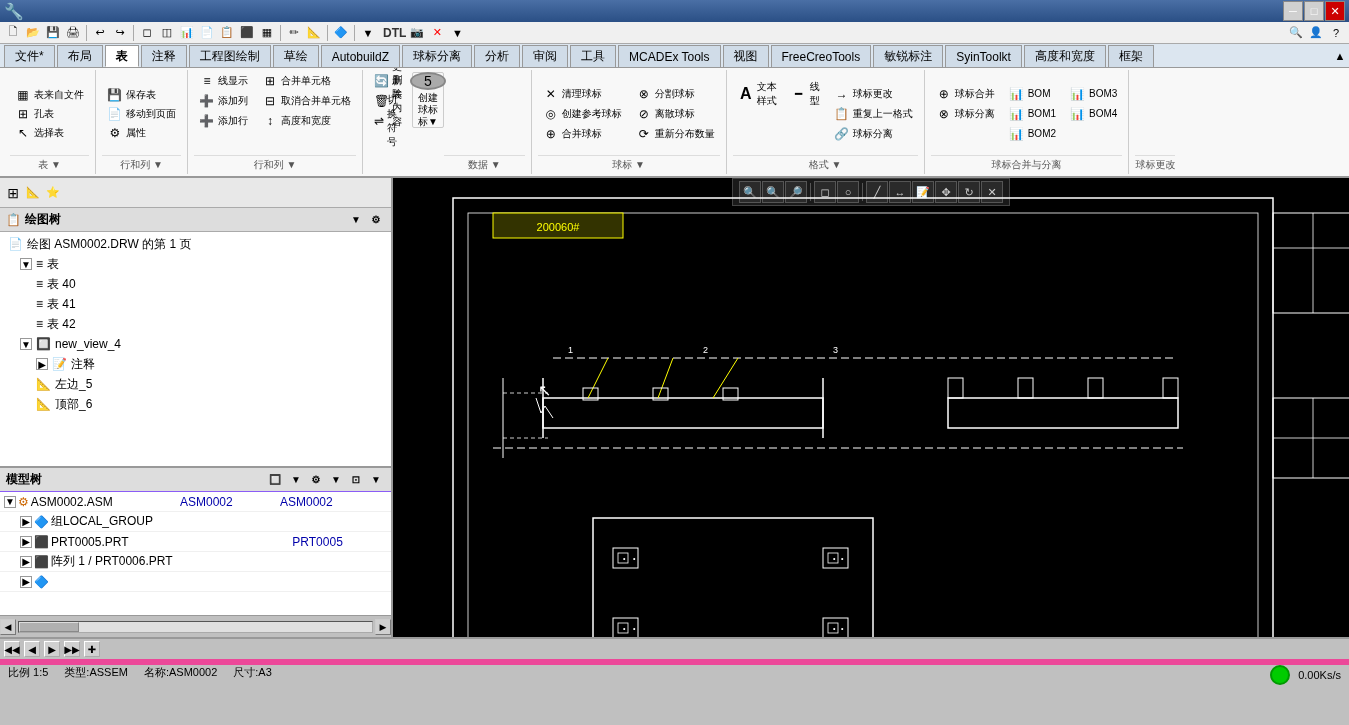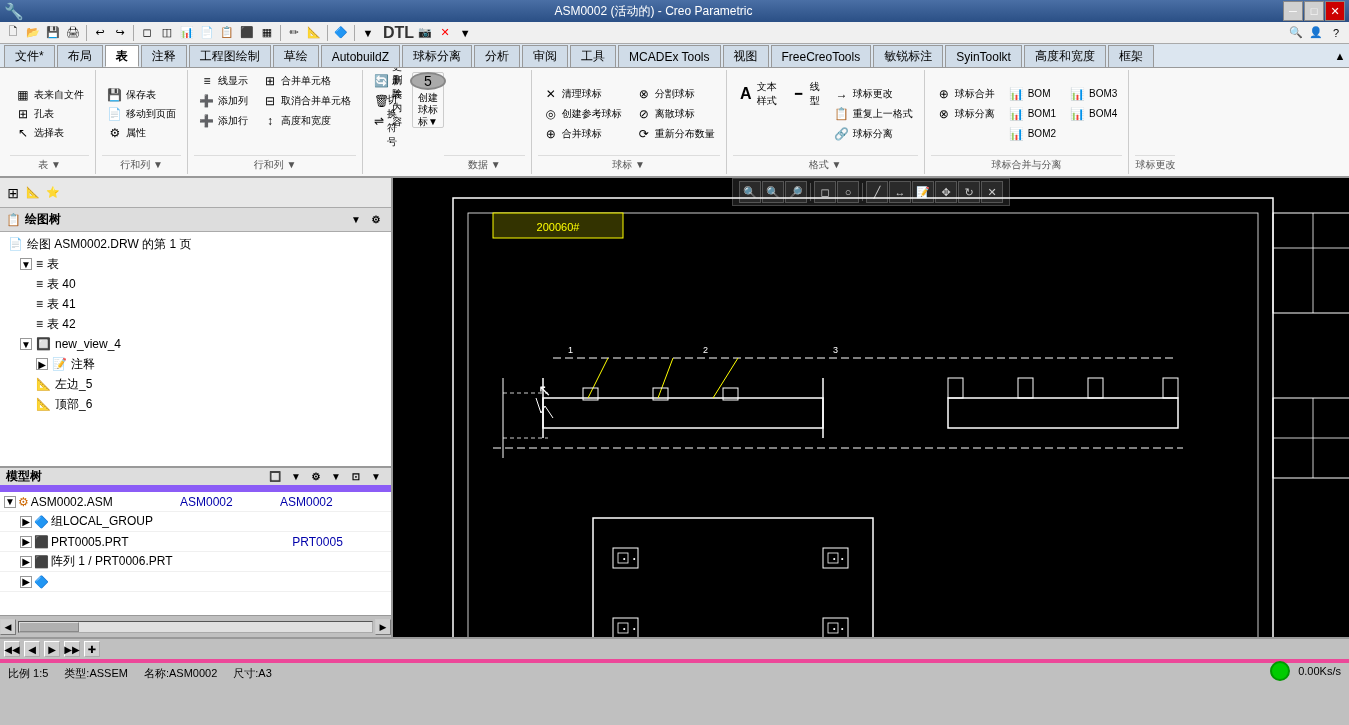--- a/index.html
+++ b/index.html
@@ -190,21 +190,21 @@
 
     
     #model-tree {
       flex: 1;
       display: flex;
       flex-direction: column;
     }
     .model-tree-header {
       height: 24px;
       background: #ddd;
-      border-bottom: 7px solid #8b5cf6;
+      border-bottom: 1px solid #8b5cf6;
       display: flex;
       align-items: center;
       padding: 0 6px;
       font-weight: bold;
       font-size: 12px;
       justify-content: space-between;
     }
     .model-tree-cols {
       height: 20px;
       background: #e8e8e8;
@@ -390,21 +390,20 @@
     }
   </style>
 </head>
 <body>
 
 <div id="top-area">
   <div id="titlebar">
     <div style="display:flex;align-items:center;gap:4px;">
       <span style="font-size:16px;">🔧</span>
     </div>
-    <div id="titlebar-title">ASM0002 (活动的) - Creo Parametric</div>
     <div id="window-controls">
       <div class="win-btn">─</div>
       <div class="win-btn">□</div>
       <div class="win-btn close-btn">✕</div>
     </div>
   </div>
 
   <div id="quickaccess">
     <div class="qa-btn">🗋</div>
     <div class="qa-btn">📂</div>
@@ -421,21 +420,21 @@
     <div class="qa-btn">📋</div>
     <div class="qa-btn">⬛</div>
     <div class="qa-btn">▦</div>
     <div class="qa-sep"></div>
     <div class="qa-btn">✏</div>
     <div class="qa-btn">📐</div>
     <div class="qa-sep"></div>
     <div class="qa-btn">🔷</div>
     <div class="qa-sep"></div>
     <div class="qa-btn">▼</div>
-    <div style="margin-left:4px;font-size:16px;font-weight:bold;color:#333;">DTL</div>
+    <div style="margin-left:4px;font-size:12px;font-weight:bold;color:#333;">DTL</div>
     <div class="qa-btn">📷</div>
     <div class="qa-btn" style="color:red;">✕</div>
     <div class="qa-btn">▼</div>
     <div style="margin-left:auto;display:flex;gap:2px;">
       <div class="qa-btn">🔍</div>
       <div class="qa-btn">👤</div>
       <div class="qa-btn">?</div>
     </div>
   </div>
 
@@ -967,21 +966,21 @@
 <div id="bottom-area">
 
   <div id="page-nav" style="height:22px;background:#c0c0c0;border-top:2px solid #999;display:flex;align-items:center;padding:0 4px;gap:4px;font-size:11px;">
     <div class="nav-btn">◀◀</div>
     <div class="nav-btn">◀</div>
     <div class="nav-btn">▶</div>
     <div class="nav-btn">▶▶</div>
     <div class="nav-btn">✚</div>
   </div>
 
-  <div id="statusbar" style="position:relative;height:22px;background:#c0c0c0;border-top:4px solid #ec4899;display:flex;align-items:flex-end;padding:0 8px;font-size:11px;gap:16px;">
+  <div id="statusbar" style="position:relative;height:22px;background:#c0c0c0;border-top:6px solid #ec4899;display:flex;align-items:flex-start;padding:0 8px;font-size:11px;gap:16px;">
     <span>比例 1:5</span>
     <span>类型:ASSEM</span>
     <span>名称:ASM0002</span>
     <span>尺寸:A3</span>
     <div style="margin-left:auto;display:flex;align-items:center;gap:8px;">
       <div class="green-circle"></div>
       <span>0.00Ks/s</span>
     </div>
   </div>
 </div>

